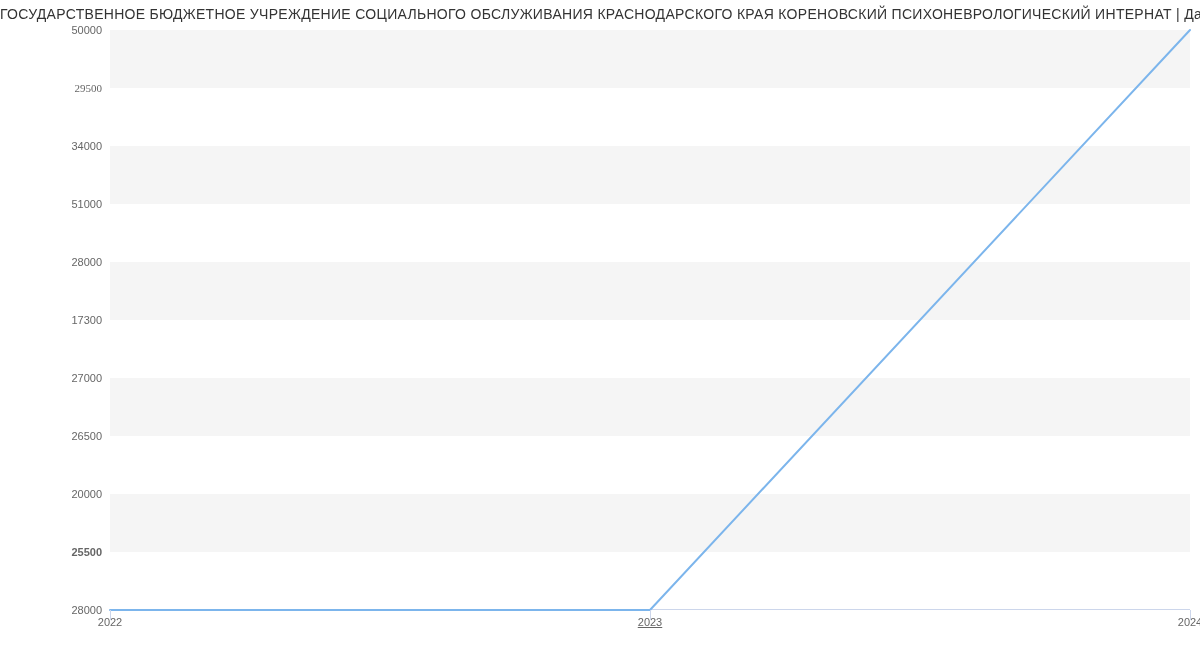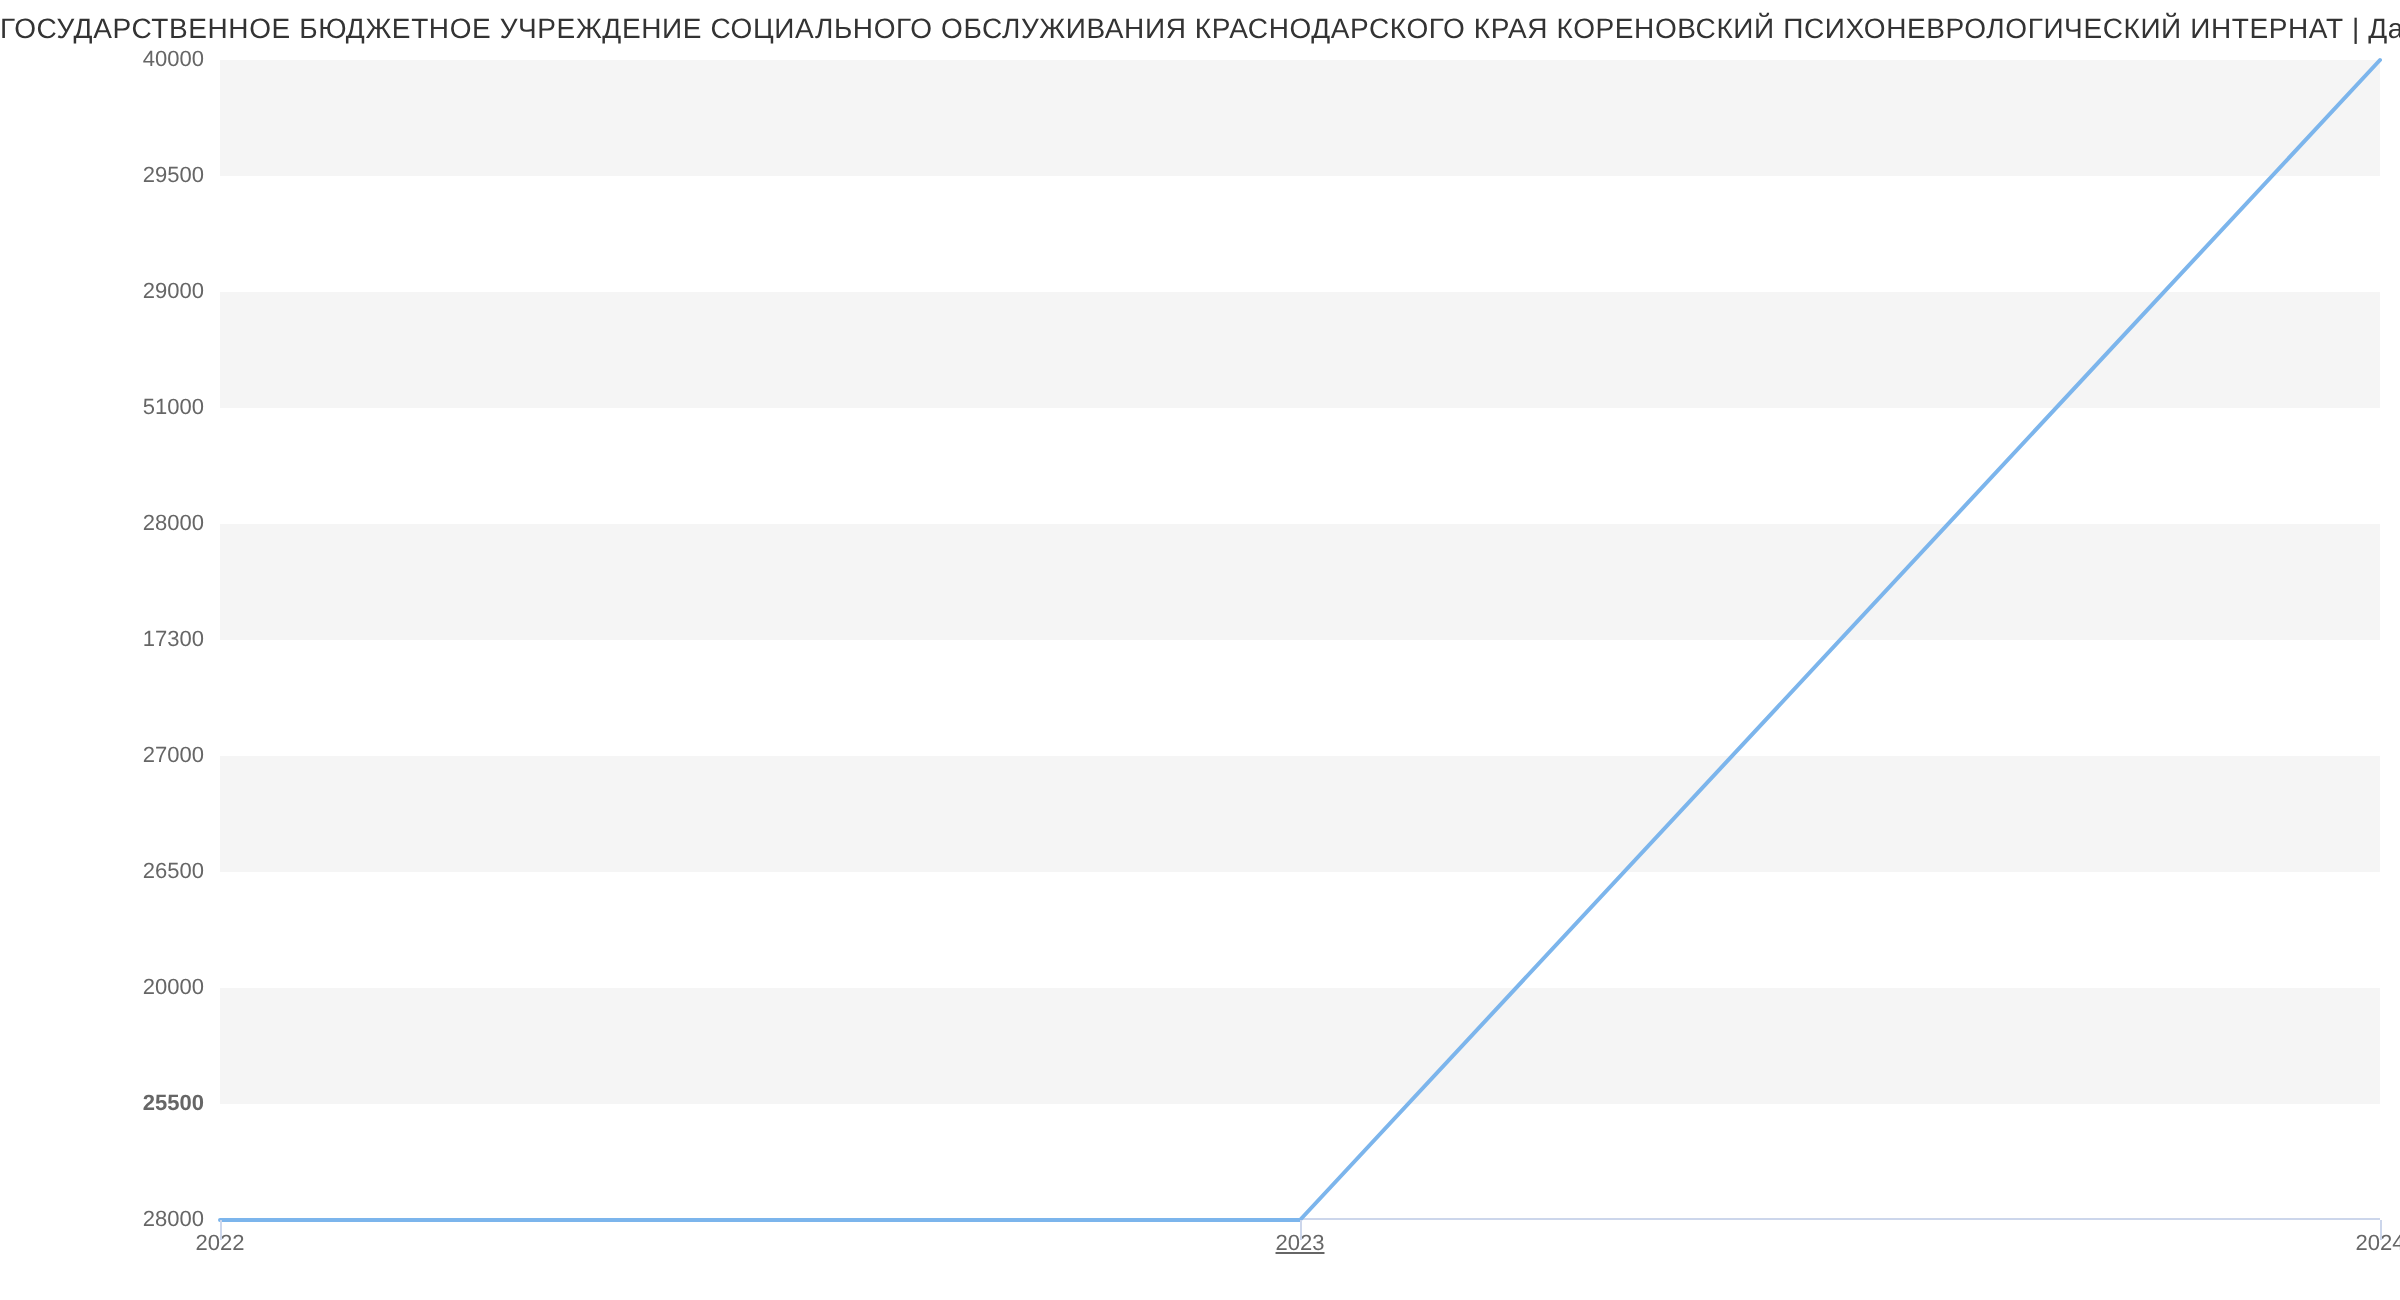--- a/index.html
+++ b/index.html
@@ -108,23 +108,23 @@
         <path d="M0.00 580.00 L540.00 580.00 L1080.00 0.00" class="data-line" style="stroke: rgb(124, 181, 236);"></path>
       </svg>
   <div class="tick-text y-tick" style="top: 580px;">28000</div>
       <div class="tick-text y-tick" style="top: 522px; font-weight: bold;">25500</div>
       <div class="tick-text y-tick" style="top: 464px;">20000</div>
       <div class="tick-text y-tick" style="top: 406px;">26500</div>
       <div class="tick-text y-tick" style="top: 348px;">27000</div>
       <div class="tick-text y-tick" style="top: 290px;">17300</div>
       <div class="tick-text y-tick" style="top: 232px;">28000</div>
       <div class="tick-text y-tick" style="top: 174px;">51000</div>
-      <div class="tick-text y-tick" style="top: 116px;">29000</div>
-      <div class="tick-text y-tick" style="top: 58px;">29500</div>
-      <div class="tick-text y-tick" style="top: 0px;">40000</div>
+      <div class="tick-text y-tick" style="top: 116px;">34000</div>
+      <div class="tick-text y-tick" style="top: 58px; font-family: Liberation Serif, serif;">29500</div>
+      <div class="tick-text y-tick" style="top: 0px;">50000</div>
       <div class="tick-text x-tick" style="left: 0px;">2022</div>
       <div class="x-tick-mark" style="left: 0px;"></div>
       <div class="tick-text x-tick" style="left: 540px; text-decoration: underline;">2023</div>
       <div class="x-tick-mark" style="left: 540px;"></div>
       <div class="tick-text x-tick" style="left: 1080px;">2024</div>
       <div class="x-tick-mark" style="left: 1080px;"></div>
     </div>
 </div>
 
 </body></html>

